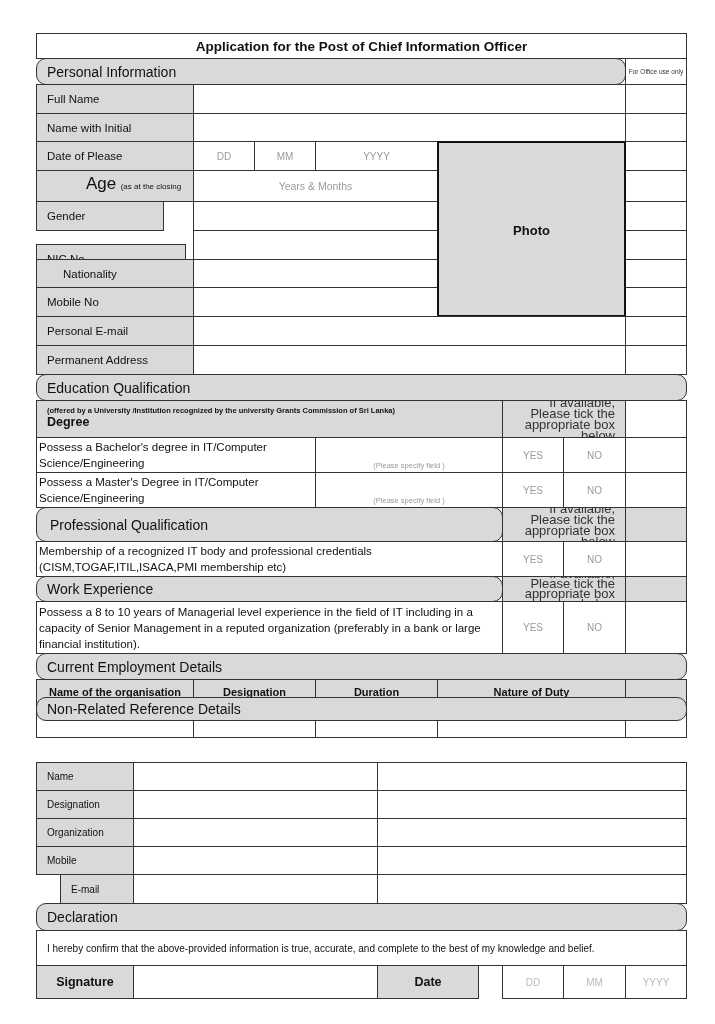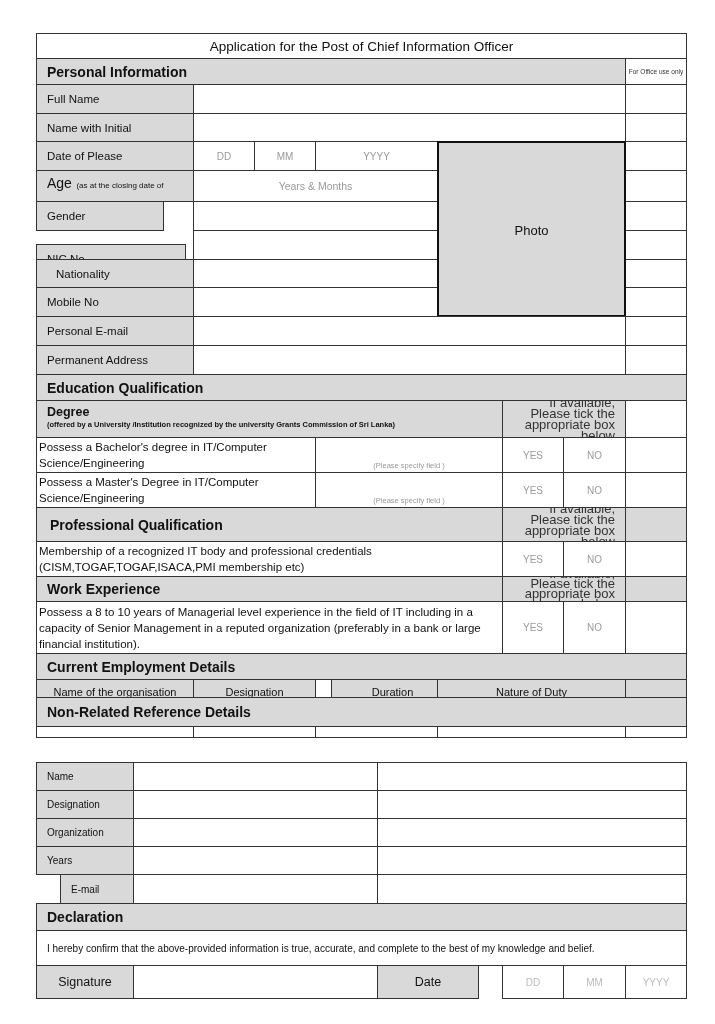--- a/index.html
+++ b/index.html
@@ -1,26 +1,26 @@
 <!DOCTYPE html>
 <html><head>
 <meta charset="utf-8">
 <style>
   html,body{margin:0;padding:0;background:#fff;}
   body{width:715px;height:1024px;position:relative;overflow:hidden;font-family:"Liberation Sans","DejaVu Sans",sans-serif;color:#111;}
   .c{position:absolute;box-sizing:border-box;border:1px solid #333;display:flex;align-items:center;overflow:hidden;}
   .g{background:#d9d9d9;}
   .w{background:#fff;}
   .lbl{font-size:11.5px;padding-left:10px;}
-  .sec{font-size:14px;font-weight:bold;padding-left:10px;}
+  .sec{font-size:14px;font-weight:normal;padding-left:10px;border-radius:10px;}
   .ph{color:#9a9a9a;font-size:10px;justify-content:center;}
   .ctr{justify-content:center;text-align:center;}
   .tiny{font-size:13px;line-height:11px;color:#333;justify-content:center;text-align:right;}
   .txt{font-size:11.5px;line-height:16px;padding-left:2px;}
-  .bold{font-weight:normal;}
+  .bold{font-weight:bold;}
 </style>
 </head>
 <body>
 
 <div class="c w ctr bold" style="left:36px;top:33px;width:651px;height:26px;font-size:13.5px;">Application for the Post of Chief Information Officer</div>
 
 <div class="c g sec" style="left:36px;top:58px;width:590px;height:27px;">Personal Information</div>
 <div class="c w" style="left:625px;top:58px;width:62px;height:27px;font-size:6.5px;justify-content:center;color:#333;">For Office use only</div>
 
 <div class="c g lbl" style="left:36px;top:84px;width:158px;height:30px;">Full Name</div>
@@ -31,120 +31,120 @@
 <div class="c w" style="left:193px;top:113px;width:433px;height:29px;"></div>
 <div class="c w" style="left:625px;top:113px;width:62px;height:29px;"></div>
 
 <div class="c g lbl" style="left:36px;top:141px;width:158px;height:30px;">Date of Please</div>
 <div class="c w ph" style="left:193px;top:141px;width:62px;height:30px;">DD</div>
 <div class="c w ph" style="left:254px;top:141px;width:62px;height:30px;">MM</div>
 <div class="c w ph" style="left:315px;top:141px;width:123px;height:30px;">YYYY</div>
 <div class="c w" style="left:625px;top:141px;width:62px;height:30px;"></div>
 
 <div class="c g" style="left:36px;top:170px;width:158px;height:32px;padding-left:10px;display:block;padding-top:3px;">
-  <span style="font-size:14px;">Age</span>
+  <span style="font-size:17px;margin-left:39px;">Age</span>
   <span style="font-size:8px;line-height:11px;">(as at the closing date of application, 15.04.2026</span>
 </div>
 <div class="c w ph" style="left:193px;top:170px;width:245px;height:32px;font-size:10.5px;">Years &amp; Months</div>
 <div class="c w" style="left:625px;top:170px;width:62px;height:32px;"></div>
 
 <div class="c g lbl" style="left:36px;top:201px;width:128px;height:30px;">Gender</div>
 <div class="c w" style="left:193px;top:201px;width:245px;height:30px;"></div>
 <div class="c w" style="left:625px;top:201px;width:62px;height:30px;"></div>
 
 <div class="c g lbl" style="left:36px;top:244px;width:150px;height:30px;">NIC No</div>
 <div class="c w" style="left:193px;top:230px;width:245px;height:30px;"></div>
 <div class="c w" style="left:625px;top:230px;width:62px;height:30px;"></div>
 
-<div class="c g lbl" style="left:36px;top:259px;width:178px;height:29px;padding-left:19px;">Nationality</div>
+<div class="c g lbl" style="left:36px;top:259px;width:178px;height:29px;padding-left:26px;">Nationality</div>
 <div class="c w" style="left:193px;top:259px;width:245px;height:29px;"></div>
 <div class="c w" style="left:625px;top:259px;width:62px;height:29px;"></div>
 
 <div class="c g lbl" style="left:36px;top:287px;width:158px;height:30px;">Mobile No</div>
 <div class="c w" style="left:193px;top:287px;width:245px;height:30px;"></div>
 <div class="c w" style="left:625px;top:287px;width:62px;height:30px;"></div>
 
 <div class="c g ctr bold" style="left:437px;top:141px;width:189px;height:176px;border:2px solid #111;font-size:13px;align-items:flex-start;padding-top:80px;">Photo</div>
 
 <div class="c g lbl" style="left:36px;top:316px;width:158px;height:30px;">Personal E-mail</div>
 <div class="c w" style="left:193px;top:316px;width:433px;height:30px;"></div>
 <div class="c w" style="left:625px;top:316px;width:62px;height:30px;"></div>
 
 <div class="c g lbl" style="left:36px;top:345px;width:158px;height:30px;">Permanent Address</div>
 <div class="c w" style="left:193px;top:345px;width:433px;height:30px;"></div>
 <div class="c w" style="left:625px;top:345px;width:62px;height:30px;"></div>
 
 <div class="c g sec" style="left:36px;top:374px;width:651px;height:27px;">Education Qualification</div>
 
 <div class="c g" style="left:36px;top:400px;width:467px;height:38px;display:block;padding:4px 0 0 10px;">
+  <div style="font-size:7.5px;font-weight:bold;margin-top:1px;">(offered by a University /Institution recognized by the university Grants Commission of Sri Lanka)</div>
   <div style="font-size:12.5px;font-weight:bold;">Degree</div>
-  <div style="font-size:7.5px;font-weight:bold;margin-top:1px;">(offered by a University /Institution recognized by the university Grants Commission of Sri Lanka)</div>
 </div>
 <div class="c g tiny" style="left:502px;top:400px;width:124px;height:38px;padding:0 10px;">If avaliable, Please tick the appropriate box below</div>
 <div class="c w" style="left:625px;top:400px;width:62px;height:38px;"></div>
 
 <div class="c w txt" style="left:36px;top:437px;width:280px;height:36px;">Possess a Bachelor's degree in IT/Computer Science/Engineering</div>
 <div class="c w" style="left:315px;top:437px;width:188px;height:36px;font-size:7.5px;color:#999;justify-content:center;align-items:flex-end;padding-bottom:2px;">(Please specify field )</div>
 <div class="c w ph" style="left:502px;top:437px;width:62px;height:36px;">YES</div>
 <div class="c w ph" style="left:563px;top:437px;width:63px;height:36px;">NO</div>
 <div class="c w" style="left:625px;top:437px;width:62px;height:36px;"></div>
 
 <div class="c w txt" style="left:36px;top:472px;width:280px;height:36px;">Possess a Master's Degree in IT/Computer Science/Engineering</div>
 <div class="c w" style="left:315px;top:472px;width:188px;height:36px;font-size:7.5px;color:#999;justify-content:center;align-items:flex-end;padding-bottom:2px;">(Please specify field )</div>
 <div class="c w ph" style="left:502px;top:472px;width:62px;height:36px;">YES</div>
 <div class="c w ph" style="left:563px;top:472px;width:63px;height:36px;">NO</div>
 <div class="c w" style="left:625px;top:472px;width:62px;height:36px;"></div>
 
 <div class="c g sec" style="left:36px;top:507px;width:467px;height:35px;padding-left:13px;">Professional Qualification</div>
 <div class="c g tiny" style="left:502px;top:507px;width:124px;height:35px;padding:0 10px;">If avaliable, Please tick the appropriate box below</div>
 <div class="c g" style="left:625px;top:507px;width:62px;height:35px;"></div>
 
-<div class="c w txt" style="left:36px;top:541px;width:467px;height:36px;">Membership of a recognized IT body and professional credentials (CISM,TOGAF,TOGAF,ISACA,PMI membership etc)</div>
+<div class="c w txt" style="left:36px;top:541px;width:467px;height:36px;">Membership of a recognized IT body and professional credentials (CISM,TOGAF,ITIL,ISACA,PMI membership etc)</div>
 <div class="c w ph" style="left:502px;top:541px;width:62px;height:36px;">YES</div>
 <div class="c w ph" style="left:563px;top:541px;width:63px;height:36px;">NO</div>
 <div class="c w" style="left:625px;top:541px;width:62px;height:36px;"></div>
 
 <div class="c g sec" style="left:36px;top:576px;width:467px;height:26px;">Work Experience</div>
 <div class="c g tiny" style="left:502px;top:576px;width:124px;height:26px;padding:0 10px;line-height:10px;">If avaliable, Please tick the appropriate box below</div>
 <div class="c g" style="left:625px;top:576px;width:62px;height:26px;"></div>
 
 <div class="c w txt" style="left:36px;top:601px;width:467px;height:53px;">Possess a 8 to 10 years of Managerial level experience in the field of IT including in a capacity of Senior Management in a reputed organization (preferably in a bank or large financial institution).</div>
 <div class="c w ph" style="left:502px;top:601px;width:62px;height:53px;">YES</div>
 <div class="c w ph" style="left:563px;top:601px;width:63px;height:53px;">NO</div>
 <div class="c w" style="left:625px;top:601px;width:62px;height:53px;"></div>
 
 <div class="c g sec" style="left:36px;top:653px;width:651px;height:27px;">Current Employment Details</div>
 
 <div class="c g ctr bold" style="left:36px;top:679px;width:158px;height:26px;font-size:11px;">Name of the organisation</div>
 <div class="c g ctr bold" style="left:193px;top:679px;width:123px;height:26px;font-size:11px;">Designation</div>
-<div class="c g ctr bold" style="left:331px;top:679px;width:123px;height:26px;font-size:11px;">Duration</div>
+<div class="c g ctr bold" style="left:315px;top:679px;width:123px;height:26px;font-size:11px;">Duration</div>
 <div class="c g ctr bold" style="left:437px;top:679px;width:189px;height:26px;font-size:11px;">Nature of Duty</div>
 <div class="c g" style="left:625px;top:679px;width:62px;height:26px;"></div>
 
 <div class="c w" style="left:36px;top:704px;width:158px;height:34px;"></div>
 <div class="c w" style="left:193px;top:704px;width:123px;height:34px;"></div>
 <div class="c w" style="left:315px;top:704px;width:123px;height:34px;"></div>
 <div class="c w" style="left:437px;top:704px;width:189px;height:34px;"></div>
 <div class="c w" style="left:625px;top:704px;width:62px;height:34px;"></div>
 
-<div class="c g sec" style="left:36px;top:697px;width:651px;height:30px;">Non-Related Reference Details</div>
+<div class="c g sec" style="left:36px;top:697px;width:651px;height:24px;">Non-Related Reference Details</div>
 
 <div class="c g lbl" style="left:36px;top:762px;width:98px;height:29px;font-size:10px;">Name</div>
 <div class="c w" style="left:133px;top:762px;width:245px;height:29px;"></div>
 <div class="c w" style="left:377px;top:762px;width:310px;height:29px;"></div>
 
 <div class="c g lbl" style="left:36px;top:790px;width:98px;height:29px;font-size:10px;">Designation</div>
 <div class="c w" style="left:133px;top:790px;width:245px;height:29px;"></div>
 <div class="c w" style="left:377px;top:790px;width:310px;height:29px;"></div>
 
 <div class="c g lbl" style="left:36px;top:818px;width:98px;height:29px;font-size:10px;">Organization</div>
 <div class="c w" style="left:133px;top:818px;width:245px;height:29px;"></div>
 <div class="c w" style="left:377px;top:818px;width:310px;height:29px;"></div>
 
-<div class="c g lbl" style="left:36px;top:846px;width:98px;height:29px;font-size:10px;">Years</div>
+<div class="c g lbl" style="left:36px;top:846px;width:98px;height:29px;font-size:10px;">Mobile</div>
 <div class="c w" style="left:133px;top:846px;width:245px;height:29px;"></div>
 <div class="c w" style="left:377px;top:846px;width:310px;height:29px;"></div>
 
 <div class="c g lbl" style="left:36px;top:874px;width:98px;height:30px;font-size:10px;margin-left:24px;">E-mail</div>
 <div class="c w" style="left:133px;top:874px;width:245px;height:30px;"></div>
 <div class="c w" style="left:377px;top:874px;width:310px;height:30px;"></div>
 
 <div class="c g sec" style="left:36px;top:903px;width:651px;height:28px;">Declaration</div>
 <div class="c w" style="left:36px;top:930px;width:651px;height:36px;font-size:10px;padding-left:10px;">I hereby confirm that the above-provided information is true, accurate, and complete to the best of my knowledge and belief.</div>
 

